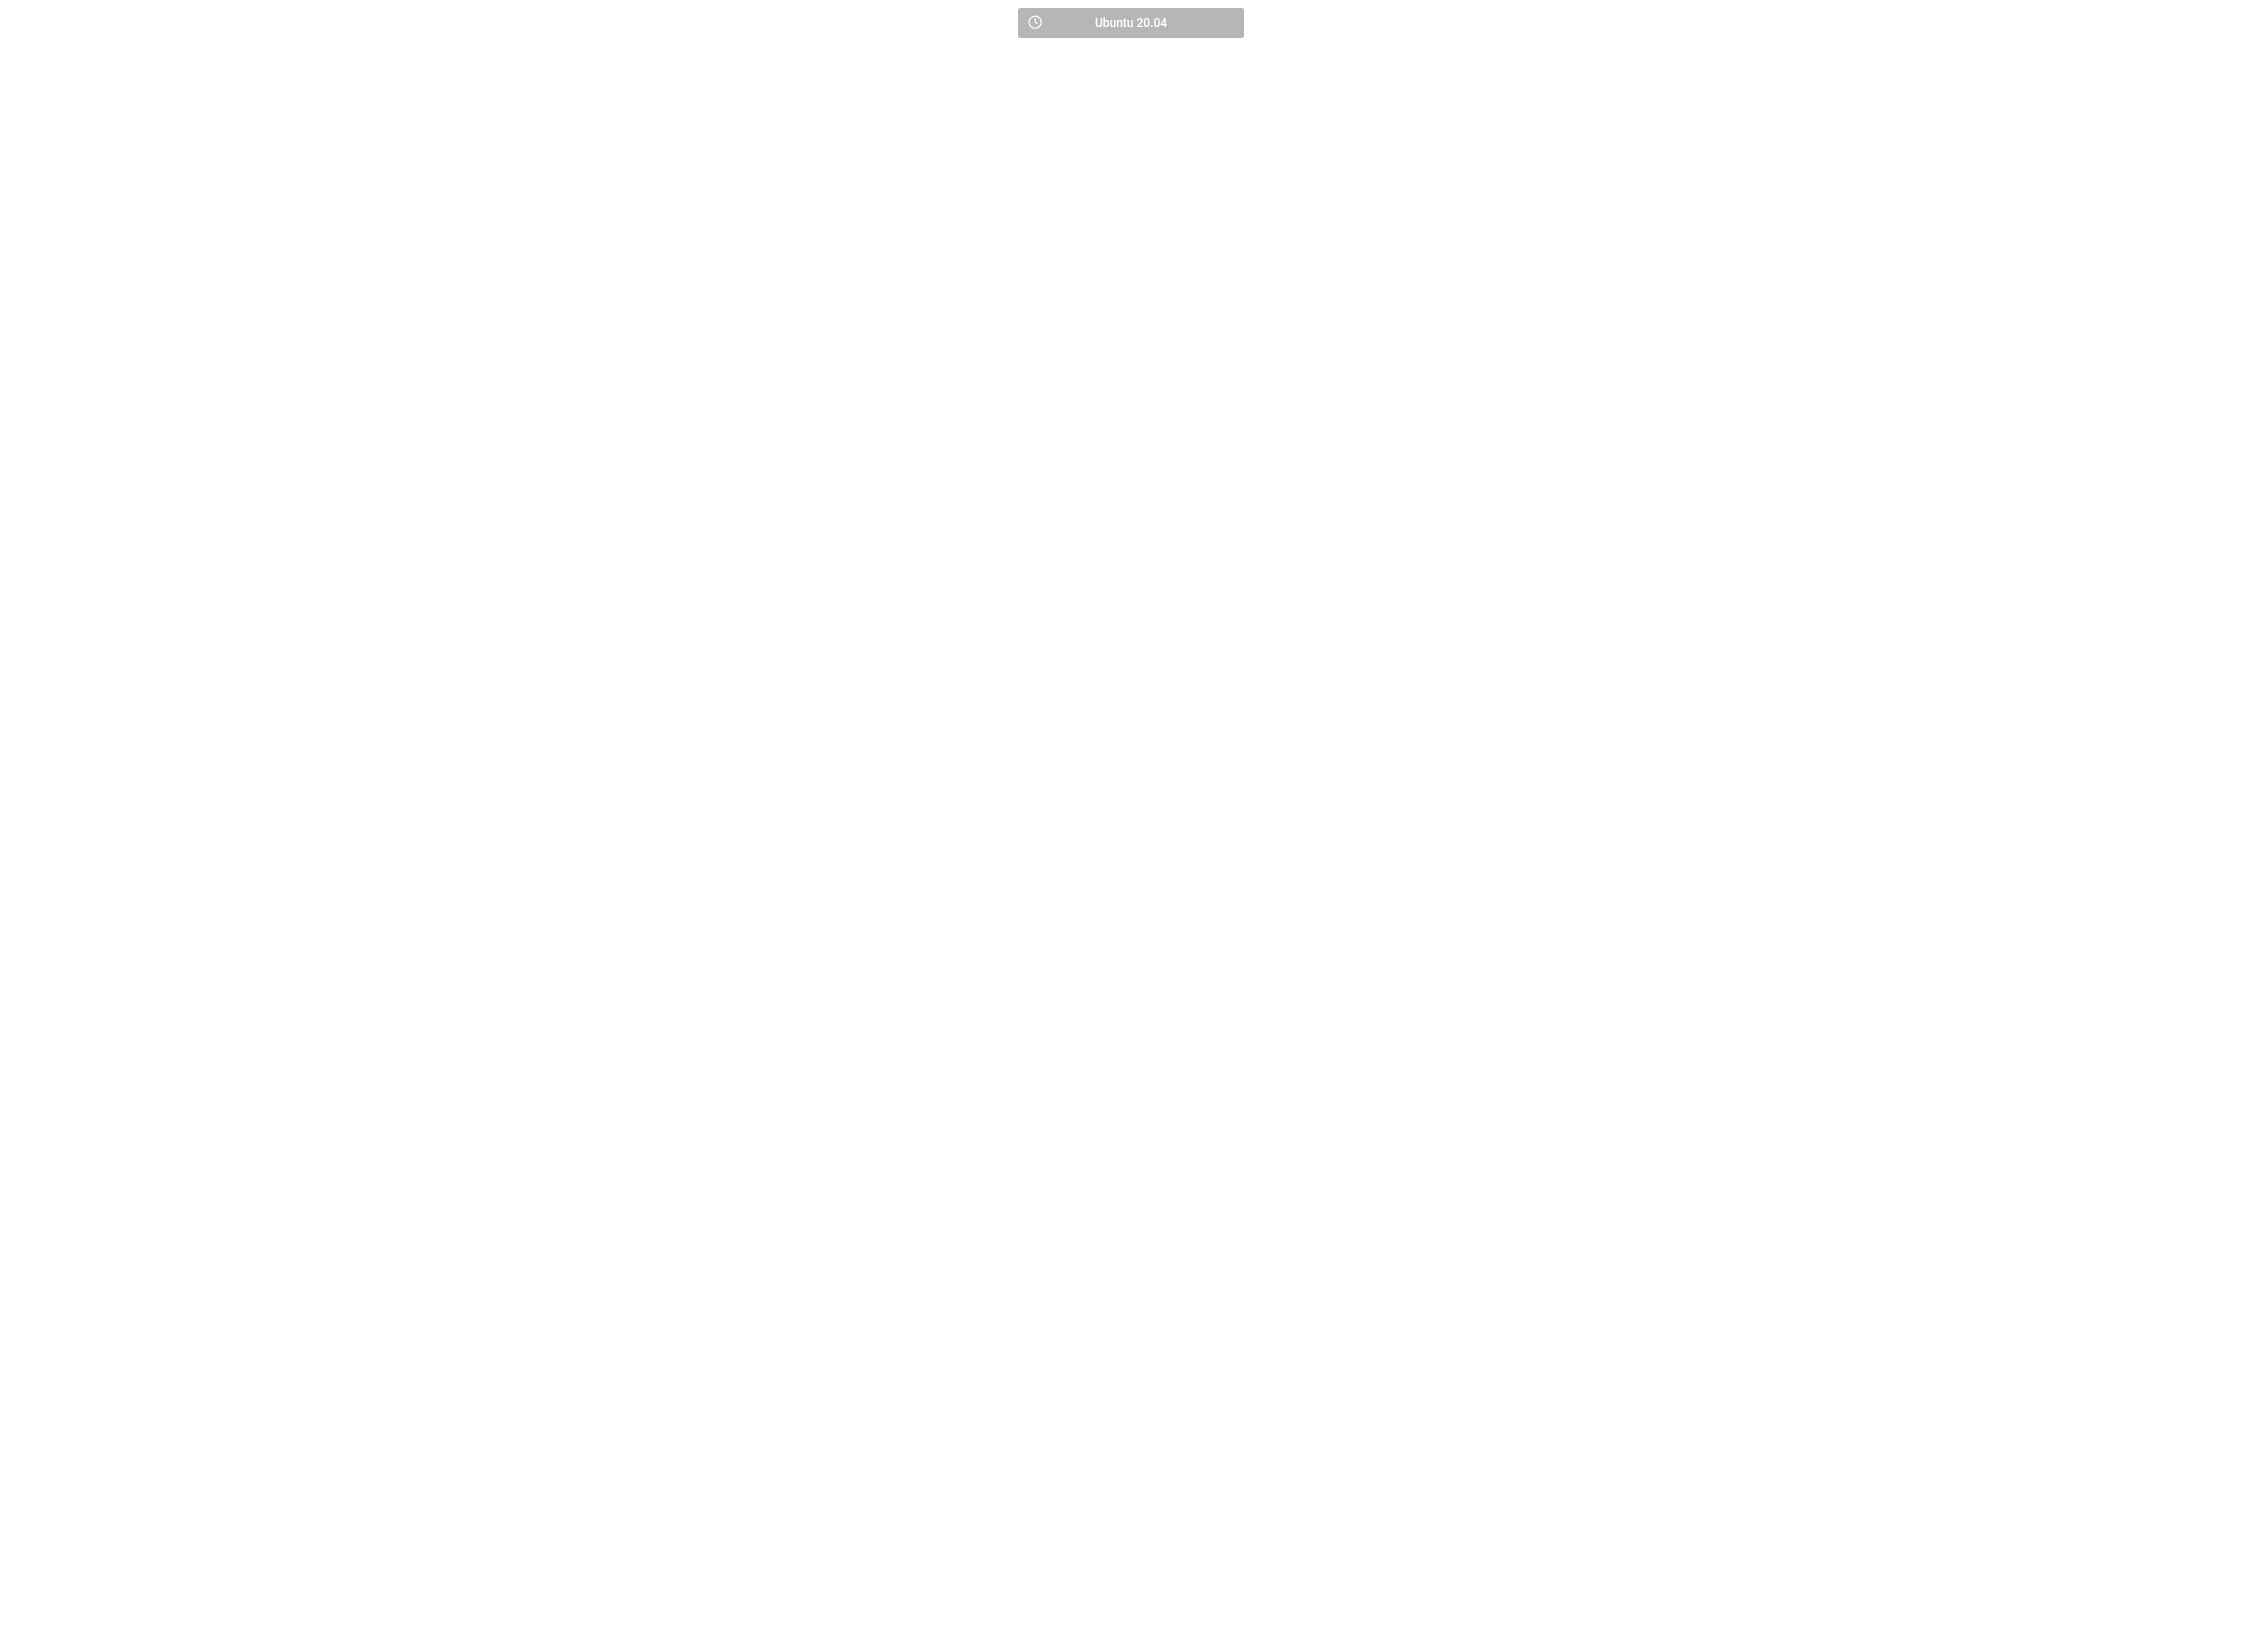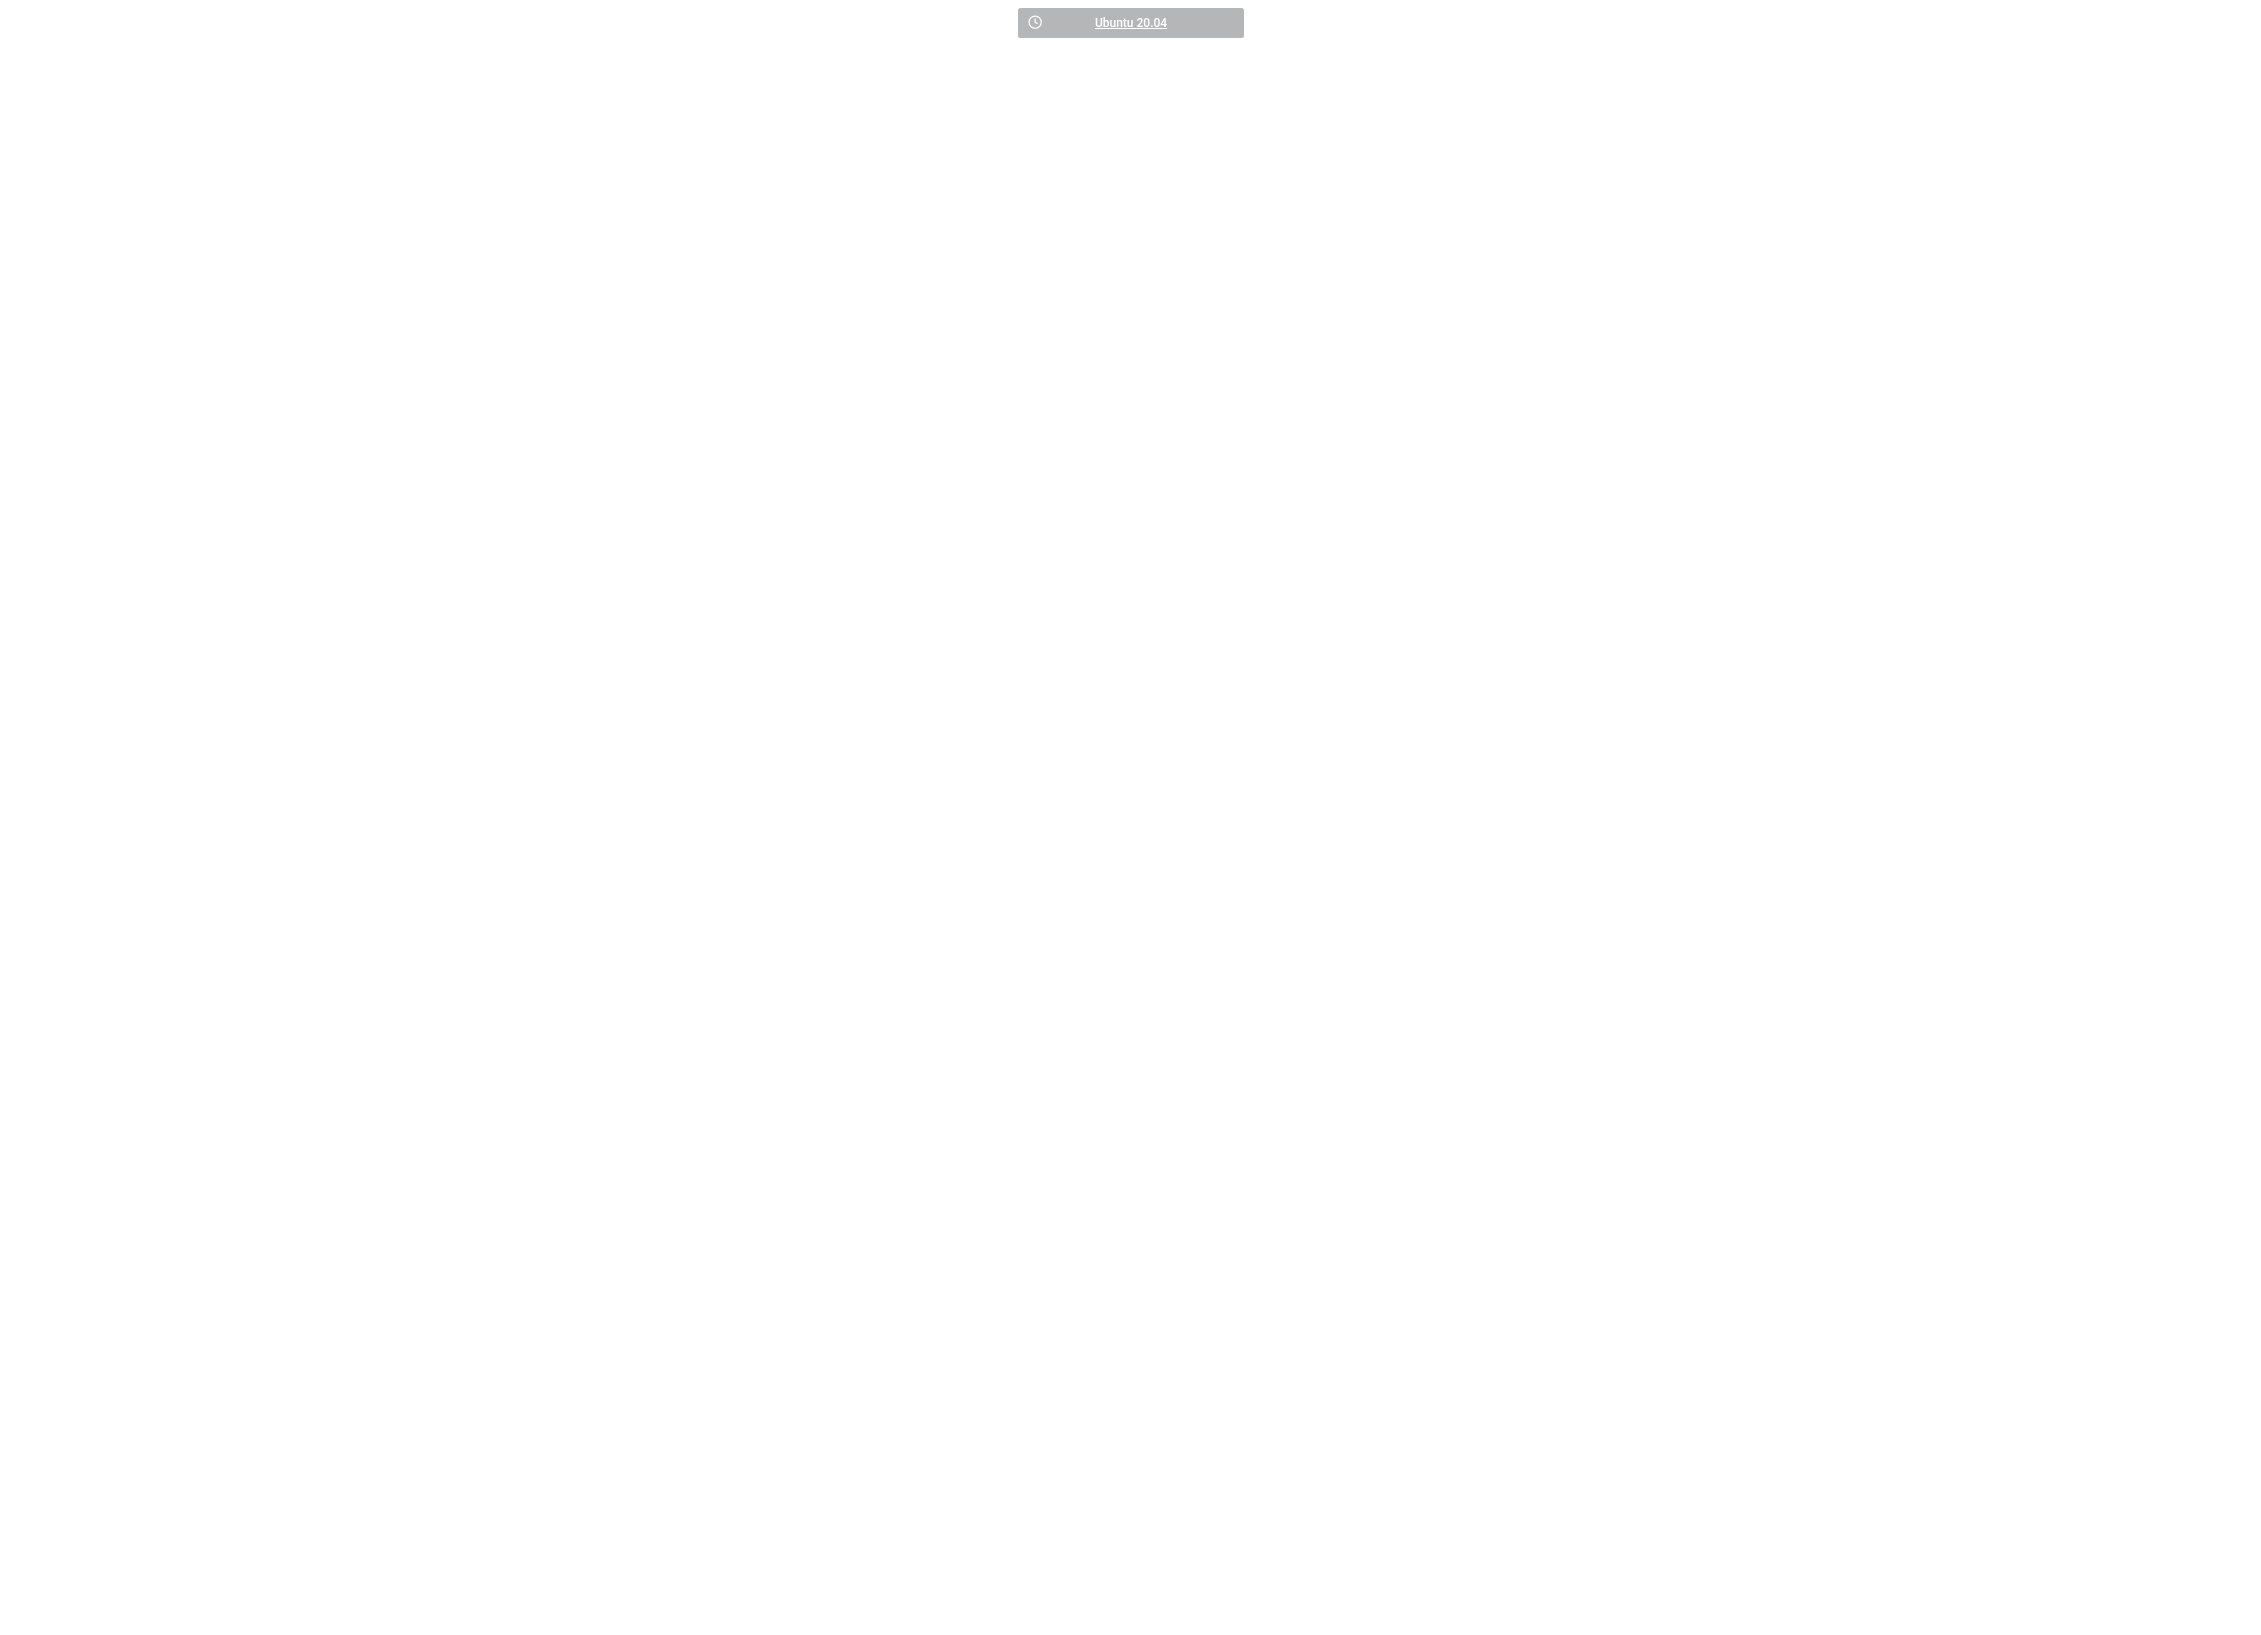--- a/index.html
+++ b/index.html
@@ -20,21 +20,21 @@
     --arrow:#2b2c2d;
   }
   html,body{margin:0;padding:0;background:var(--bg);}
   body{font-family:-apple-system,BlinkMacSystemFont,'Segoe UI',Roboto,Helvetica,Arial,sans-serif;}
   .stage{position:relative;width:791px;margin:0 auto;padding:12.6px 0 25px 0;}
   svg{display:block;}
 
   
   .pill{position:absolute;display:flex;align-items:center;border-radius:2.5px;height:30px;}
   .pill .icon-wrap{width:35px;display:flex;align-items:center;justify-content:center;}
-  .pill .label{flex:1;text-align:center;font-size:12px;font-weight:500;padding-right:35px;text-decoration:underline;}
+  .pill .label{flex:1;text-align:center;font-size:12px;font-weight:500;padding-right:35px;}
   .pill-gray{background:#b4b6b7;color:#fff;}
   .pill-dark{background:var(--dark);color:#fff;}
 
   
   .round{position:absolute;width:17.6px;height:17.6px;border-radius:50%;display:flex;align-items:center;justify-content:center;}
   .round-dark{background:#000;color:#fff;}
   .small-check{background:#1fac6b;color:#fff;border-radius:50%;}
 
   
   .section{position:absolute;background:var(--panel);border:0.6px solid var(--panel-border);border-radius:3.8px;}

